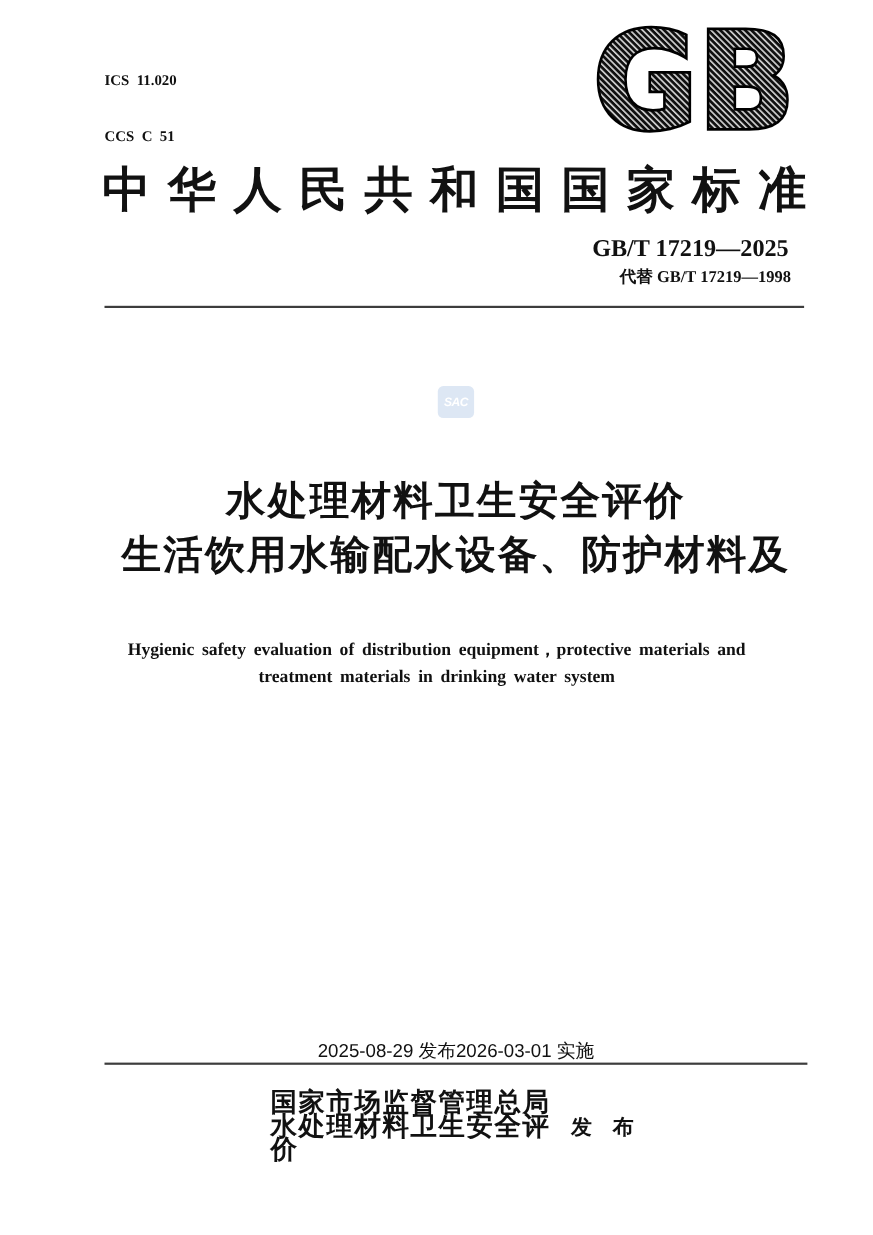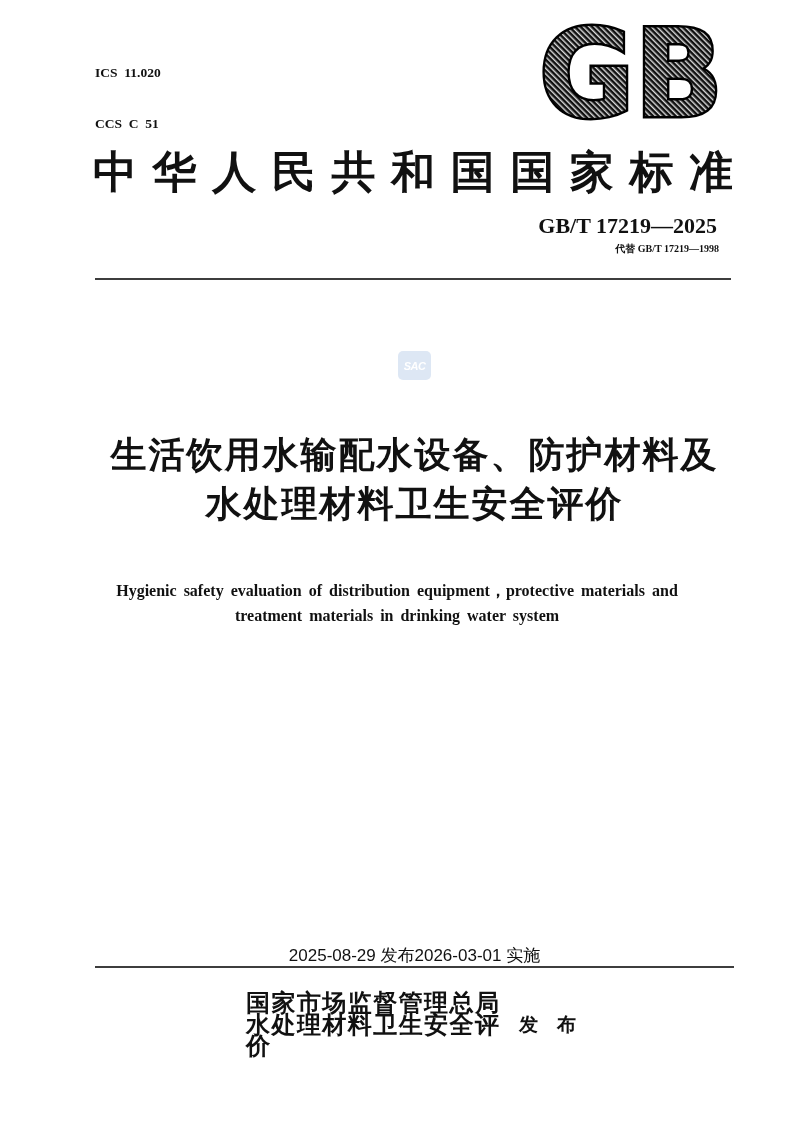--- a/index.html
+++ b/index.html
@@ -16,21 +16,21 @@
     position:absolute; left:93px; right:55px; top:151px;
     font-size:44px; font-weight:bold; line-height:1;
     text-align:justify; text-align-last:justify; white-space:nowrap;
   }
   .std-number {
     position:absolute; right:71px; top:213px;
     font-size:22px; font-weight:bold; white-space:nowrap;
   }
   .replaces {
     position:absolute; right:69px; top:242px;
-    font-size:10px; font-weight:bold; white-space:nowrap;
+    font-size:15px; font-weight:bold; white-space:nowrap;
   }
   .rule-top { position:absolute; left:95px; right:57px; top:278px; height:2px; background:#3d3d3d; }
   .sac {
     position:absolute; left:398px; top:351px; width:33px; height:29px;
     background:#dde7f4; border-radius:5px;
     display:flex; align-items:center; justify-content:center;
     font-family:"Liberation Sans", sans-serif; font-style:italic; font-weight:bold;
     font-size:11px; color:#ffffff; letter-spacing:-0.5px;text-align:right;
   }
   .title-cn {
@@ -86,22 +86,22 @@
 
   <div class="replaces">代替 GB/T 17219—1998</div>
 
   <div class="rule-top"></div>
 
   <div class="sac">
     <span>SAC</span>
   </div>
 
   <div class="title-cn">
+    <div>水处理材料卫生安全评价</div>
     <div>生活饮用水输配水设备、防护材料及</div>
-    <div>水处理材料卫生安全评价</div>
   </div>
 
   <div class="title-en">
     <div>Hygienic safety evaluation of distribution equipment，protective materials and</div>
     <div>treatment materials in drinking water system</div>
   </div>
 
   <div class="dates">
     <span>2025-08-29 发布</span>
     <span>2026-03-01 实施</span>

